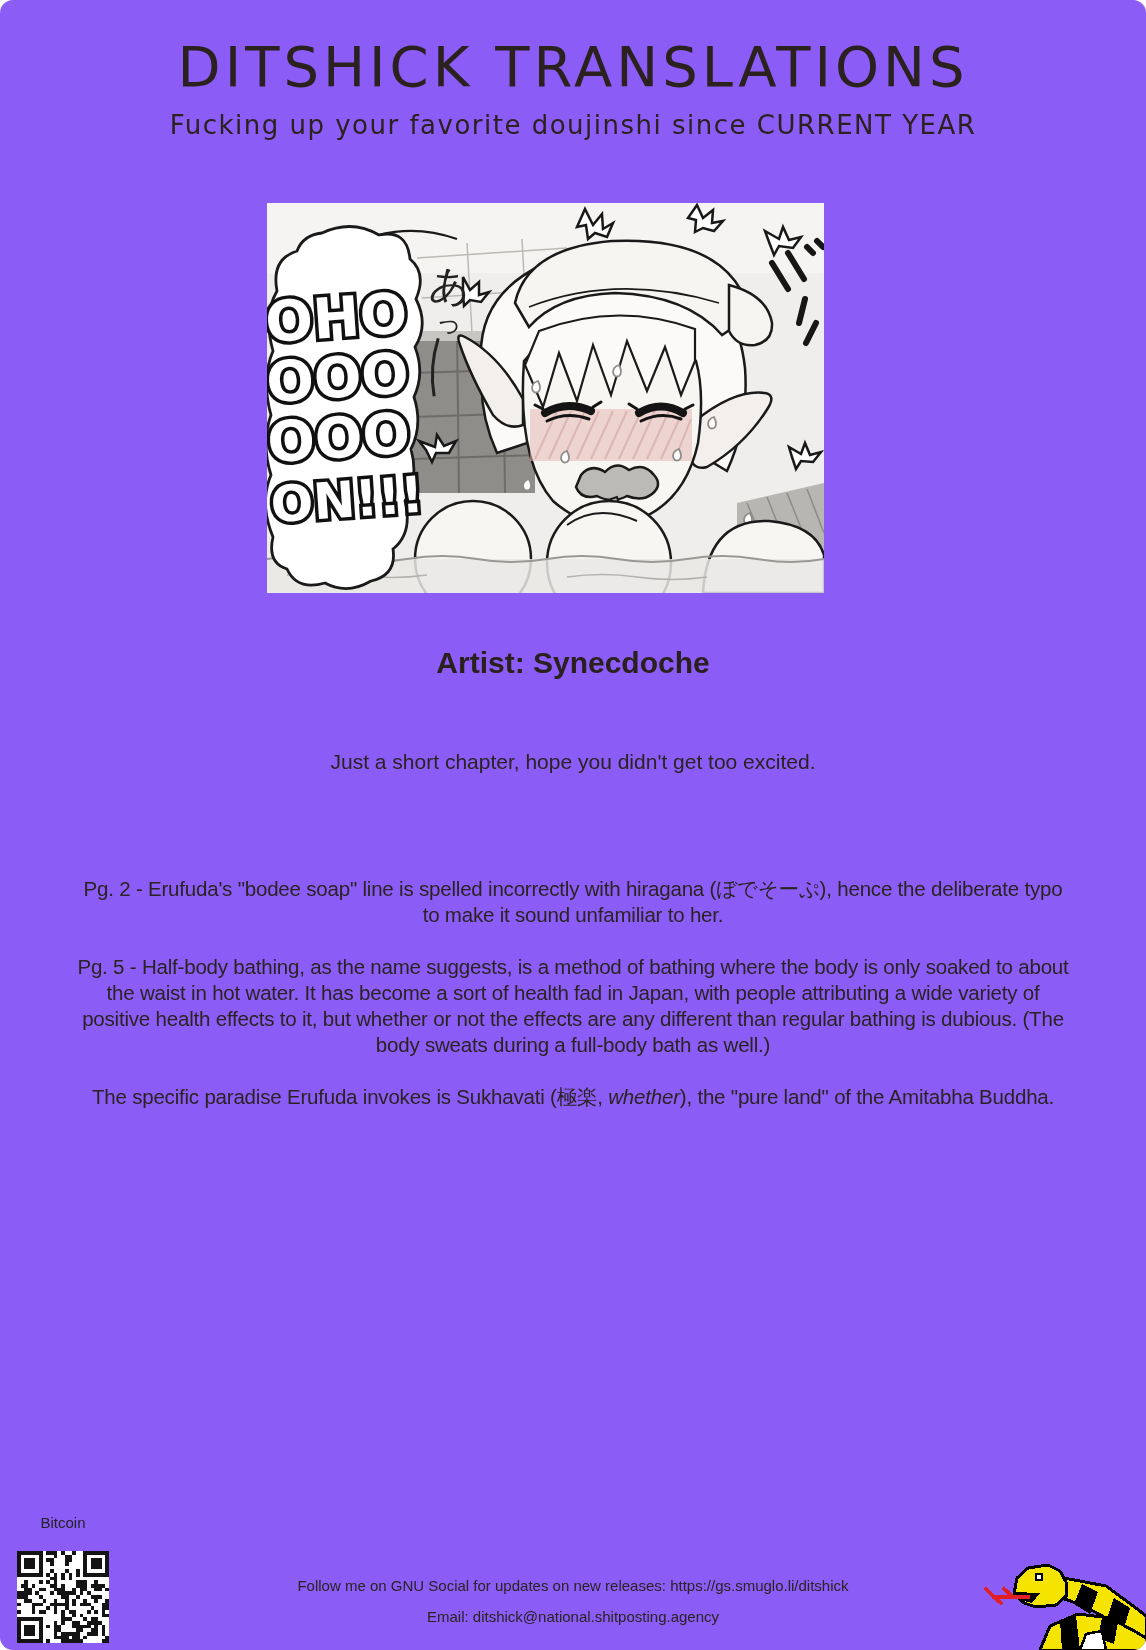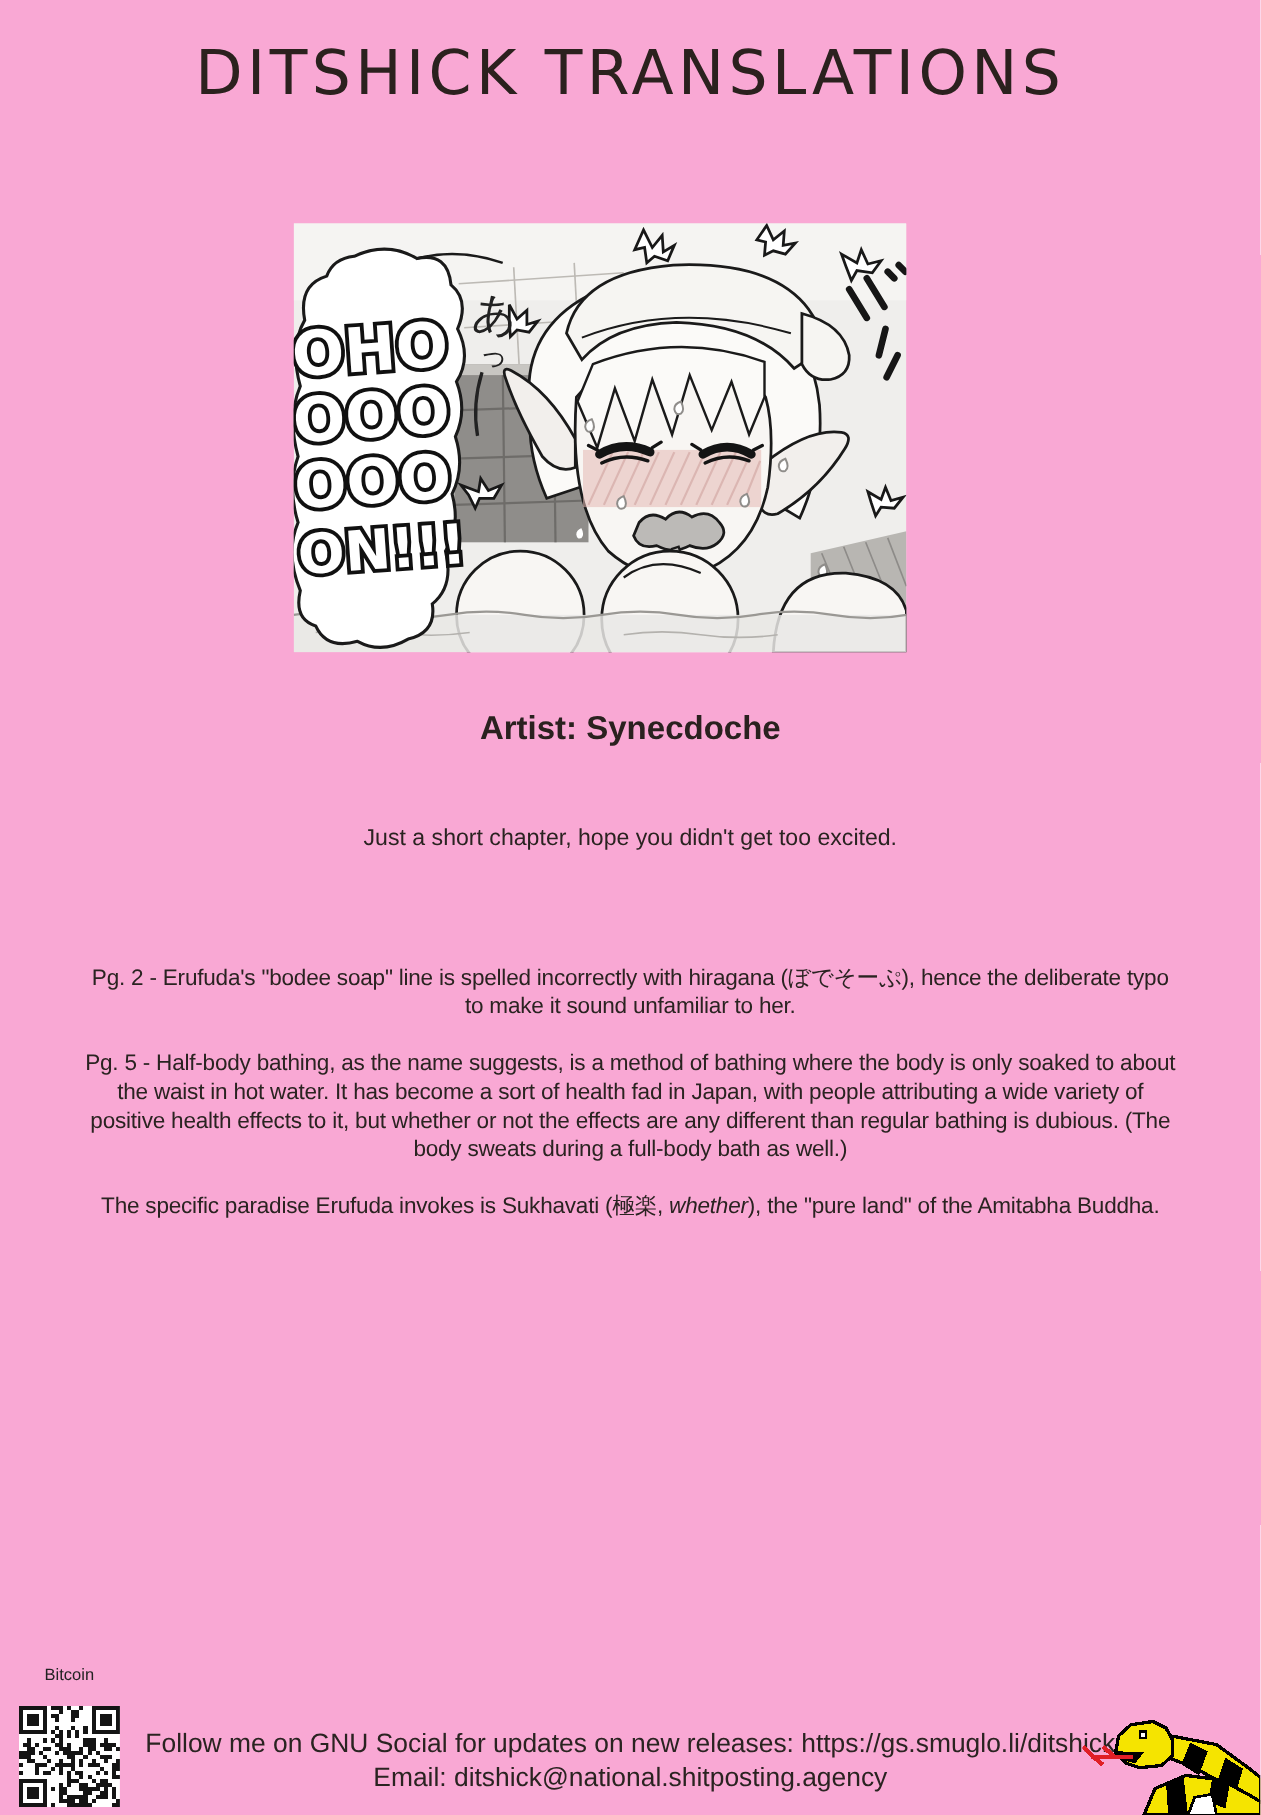--- a/index.html
+++ b/index.html
@@ -1,24 +1,25 @@
 <!DOCTYPE html>
 <html><head>
 <meta charset="utf-8">
 <style>
   * { box-sizing: border-box; margin: 0; padding: 0; }
   html,body { background:#ffffff; }
   .page {
     position: relative;
     width: 1146px; height: 1650px;
     margin: 0 auto;
-    background: #f9a8d4;
+    background: #8b5cf6;
     overflow: hidden;
     font-family: "Liberation Sans", sans-serif;
     color: #2a2321;
+    border-radius: 13px;
   }
   .title {
     position: absolute; top: 34px; left: 0; right: 0;
     text-align: center;
     font-family: "DejaVu Sans", sans-serif;
     font-size: 56px; font-weight: 500; letter-spacing: 4px;
     color: #2b211e; white-space: nowrap;
   }
   .subtitle {
     position: absolute; top: 110px; left: 0; right: 0;
@@ -52,31 +53,32 @@
     color: #2a2321; letter-spacing: -0.2px;
   }
   .notes p { margin-bottom: 26px; }
   .btc {
     position: absolute; left: 16px; top: 1514px; width: 94px;
     text-align: center;
   }
   .btc-label { font-size: 15px; color: #222; margin-bottom: 20px; }
   .footer-text {
     position: absolute; top: 1570px; left: 0; right: 0;
-    text-align: center; font-size: 24px; line-height: 31px;
+    text-align: center; font-size: 15px; line-height: 31px;
     color: #2a2321;
   }
   .snake { position: absolute; right: 0; bottom: 0; width: 162px; height: 92px; }
 </style>
 </head>
 <body>
 
 <div class="page">
 
   <div class="title">DITSHICK TRANSLATIONS</div>
+  <div class="subtitle">Fucking up your favorite doujinshi since CURRENT YEAR</div>
 
   <div class="panel">
     <svg viewBox="0 0 557 390" width="557" height="390">
 
       <rect width="557" height="390" fill="#efeeec"></rect>
       <rect x="0" y="0" width="557" height="70" fill="#f5f4f2"></rect>
 
       <g stroke="#bdbab5" stroke-width="1.5" fill="none">
         <path d="M150,55 L300,45"></path>
           <path d="M155,95 L310,85"></path>

